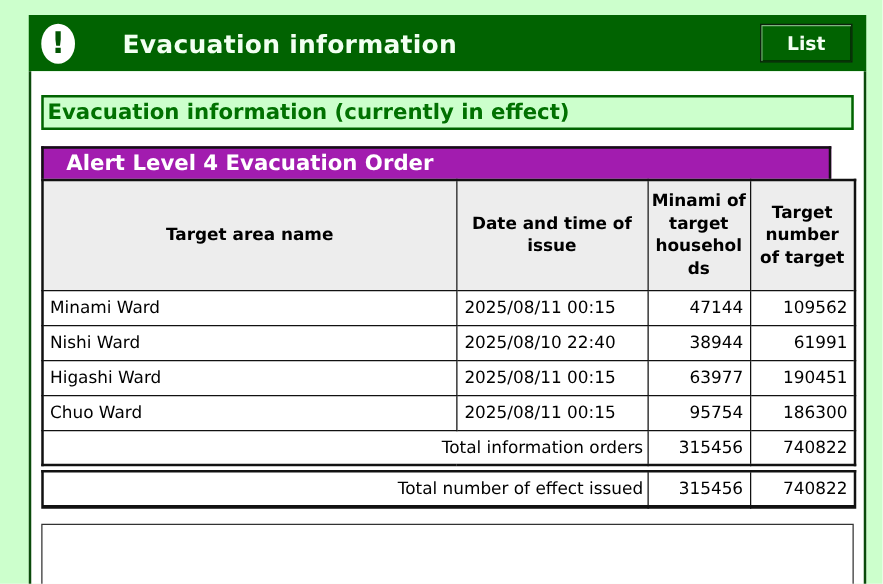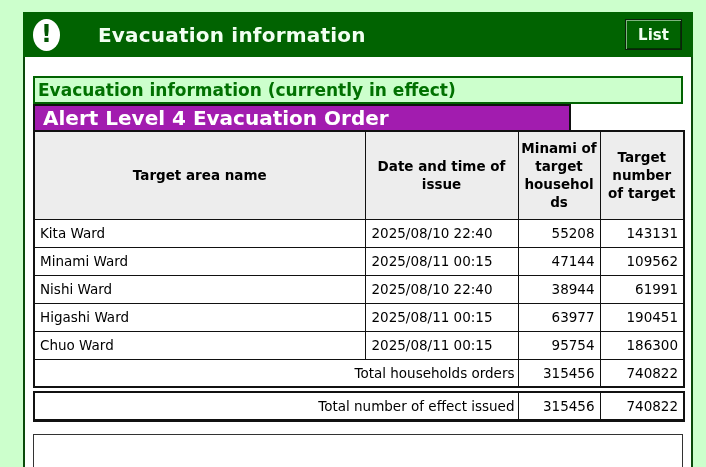--- a/index.html
+++ b/index.html
@@ -38,21 +38,21 @@
   }
   .topbar-title {
     color: #f2fff2;
     font-weight: bold;
     font-size: 20px;
     margin-left: 38px;
     letter-spacing: 0.2px;
   }
   .spacer { flex: 1; }
   .list-button {
-    width: 57px; height: 31px;
+    width: 74px; height: 31px;
     background: #016301;
     border: 1px solid #0c220c;
     box-shadow: inset 1px 1px 0 #7fb57f, inset -1px -1px 0 #013501;
     color: #f2fff2;
     font-family: "DejaVu Sans", "Liberation Sans", sans-serif;
     font-weight: bold;
     font-size: 15px;
     cursor: pointer;
   }
   
@@ -65,31 +65,32 @@
   }
   .section-heading {
     width: 650px;
     background: #ccffcc;
     border: 2px solid #016301;
     color: #017101;
     font-size: 17px;
     font-weight: bold;
     line-height: 24px;
     padding-left: 3px;
+    margin-bottom: 13px;
   }
   .alert-bar {
-    width: 538px;
+    width: 632px;
     background: #a21caf;
     border: 2px solid #111111;
     border-bottom: none;
     color: #ffffff;
-    font-size: 20px;
+    font-size: 17px;
     font-weight: bold;
     line-height: 24px;
-    padding-left: 8px;
+    padding-left: 18px;
   }
   
   table.evac {
     width: 650px;
     border-collapse: collapse;
     table-layout: fixed;
     border: 2px solid #111111;
     font-size: 13.5px;
   }
   table.evac th, table.evac td {
@@ -152,26 +153,20 @@
       <thead>
         <tr>
           <th>Target area name</th>
           <th>Date and time of issue</th>
           <th>Minami of target households</th>
           <th>Target number of target</th>
         </tr>
       </thead>
       <tbody>
         <tr>
-          <td class="area-cell">Kita Ward</td>
-          <td class="date-cell">2025/08/10 22:40</td>
-          <td class="num-cell">55208</td>
-          <td class="num-cell">143131</td>
-        </tr>
-        <tr>
           <td class="area-cell">Minami Ward</td>
           <td class="date-cell">2025/08/11 00:15</td>
           <td class="num-cell">47144</td>
           <td class="num-cell">109562</td>
         </tr>
         <tr>
           <td class="area-cell">Nishi Ward</td>
           <td class="date-cell">2025/08/10 22:40</td>
           <td class="num-cell">38944</td>
           <td class="num-cell">61991</td>
@@ -182,21 +177,21 @@
           <td class="num-cell">63977</td>
           <td class="num-cell">190451</td>
         </tr>
         <tr>
           <td class="area-cell">Chuo Ward</td>
           <td class="date-cell">2025/08/11 00:15</td>
           <td class="num-cell">95754</td>
           <td class="num-cell">186300</td>
         </tr>
         <tr>
-          <td class="total-label-cell" colspan="2">Total households orders</td>
+          <td class="total-label-cell" colspan="2">Total information orders</td>
           <td class="num-cell">315456</td>
           <td class="num-cell">740822</td>
         </tr>
       </tbody>
     </table>
 
     <table class="evac grand">
       <colgroup>
         <col style="width:484px">
           <col style="width:82px">

